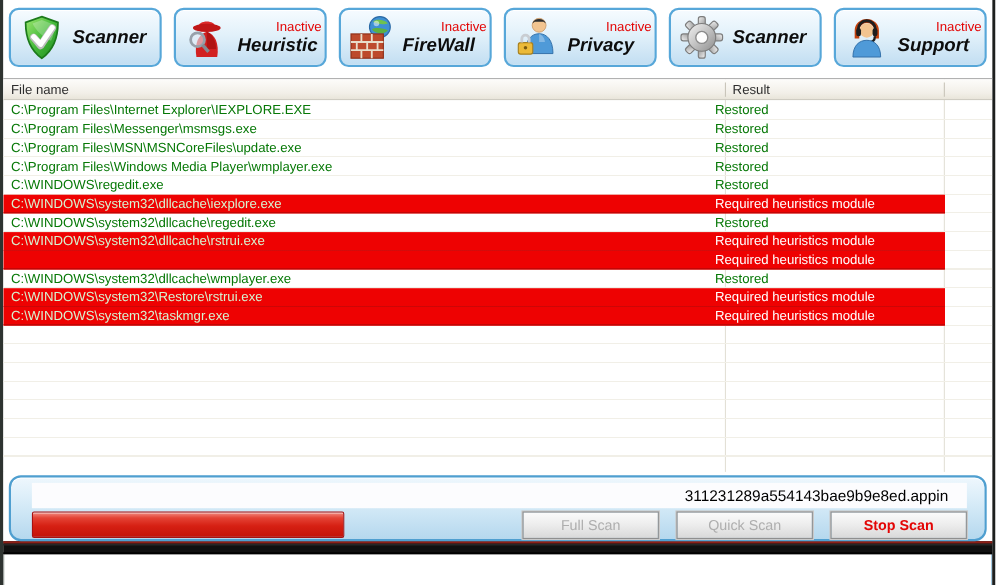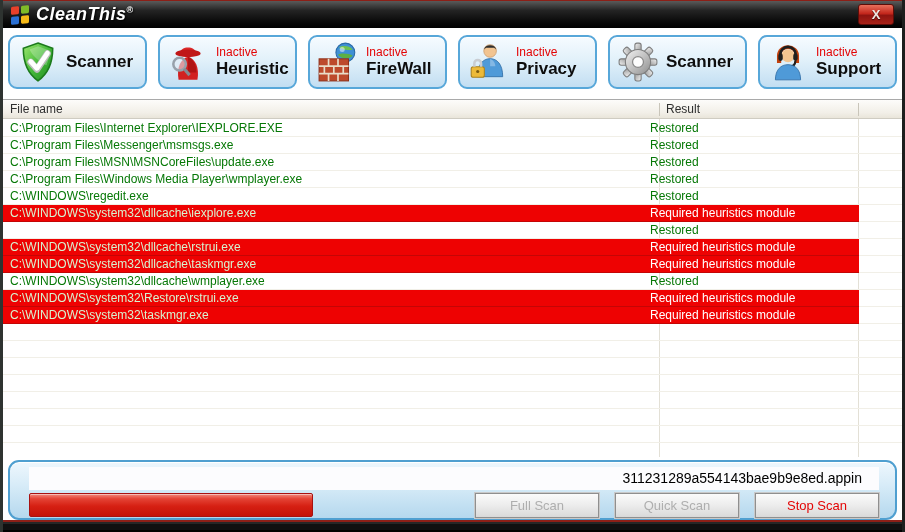--- a/index.html
+++ b/index.html
@@ -34,22 +34,22 @@
   
   .toolbar { height:71px; background:#fff; display:flex; gap:11px; padding:7px 5px 0 5px; }
   .tb-btn {
     width:139px; height:54px; border:2px solid #57a7d9; border-radius:9px;
     background:linear-gradient(180deg,#f6fbff 0%,#e2f1fa 45%,#c2def2 100%);
     display:flex; align-items:center; padding-left:7px; cursor:pointer;
     box-shadow: inset 0 1px 0 #fff;
   }
   .tb-icon { width:42px; height:42px; flex:0 0 42px; }
   .tb-text { margin-left:7px; display:flex; flex-direction:column; justify-content:center; }
-  .tb-status { font-size:12px; line-height:14px; }
-  .tb-label { font-size:17px; font-weight:bold; color:#0d0d0d; line-height:20px; }
+  .tb-status { font-size:12px; line-height:14px;margin-left:35px; }
+  .tb-label { font-size:17px; font-weight:bold; color:#0d0d0d; line-height:20px;font-style:italic; }
 
   
   .table { position:relative; height:358px; background:#fff; border-top:1px solid #a9a9a9; overflow:hidden;text-decoration:underline; }
   .col-line { position:absolute; top:0; bottom:0; width:1px; background:#e3e0d6; }
   .col-line.c1 { left:656px; } .col-line.c2 { left:855px; }
   .thead {
     position:relative; height:19px;
     background:linear-gradient(180deg,#fdfcfa 0%,#f2efe8 70%,#e9e5da 100%);
     border-bottom:1px solid #cfccc2; font-size:12px; color:#2e2e2e;
   }
@@ -90,47 +90,33 @@
     background:linear-gradient(180deg,#f28a7f 0%,#e44335 22%,#d62013 55%,#c41309 100%);
     box-shadow: inset 0 1px 0 rgba(255,255,255,.45);
   }
   .footer-buttons { position:absolute; right:16px; top:31px; display:flex; gap:16px; }
   .f-btn {
     width:124px; height:25px; font-size:13px; text-align:center; line-height:23px;
     background:linear-gradient(180deg,#fbfbfb 0%,#ececec 50%,#d9d9d9 100%);
     border:1px solid #8f8f8f; box-shadow:0 0 0 1px #c9c9c9; cursor:default;
   }
   .f-btn.disabled { color:#aeaeae; }
-  .f-btn.enabled { color:#e30505; font-weight:normal; cursor:pointer; }
+  .f-btn.enabled { color:#e30505; font-weight:bold; cursor:pointer; }
 
   
   .bottom-frame {
     height:12px; background:#101010; border-top:2px solid #8c1f17;
     box-shadow: inset 0 2px 0 #262626, inset 0 -2px 0 #000;
   }
 </style>
 </head>
 <body>
 
 <div class="window">
 
-  <div class="titlebar">
-    <span class="flag-icon">
-      <svg viewBox="0 0 20 20" width="20" height="20">
-        <g transform="skewY(-6) translate(0,1)">
-          <rect x="1" y="1" width="8" height="8" rx="1.5" fill="#e8402a"></rect>
-          <rect x="11" y="1" width="8" height="8" rx="1.5" fill="#7fba28"></rect>
-          <rect x="1" y="11" width="8" height="8" rx="1.5" fill="#2a6fd3"></rect>
-          <rect x="11" y="11" width="8" height="8" rx="1.5" fill="#f5b916"></rect>
-        </g>
-      </svg>
-    </span>
-    <span class="app-title"><span>CleanThis</span><sup>®</sup></span>
-    <div class="close-btn">X</div>
-  </div>
 
   <div class="toolbar">
       <div class="tb-btn">
         <span class="tb-icon"><svg viewBox="0 0 40 40">
             <defs>
               <linearGradient id="gsh" x1="0" y1="0" x2="1" y2="1">
    <stop offset="0" stop-color="#9fe870"></stop>
                 <stop offset=".5" stop-color="#47bb3c"></stop>
                 <stop offset="1" stop-color="#1e8a1e"></stop>
               </linearGradient>
@@ -260,28 +246,28 @@
         </div>
         <div class="row">
           <span class="file">C:\WINDOWS\regedit.exe</span>
           <span class="result">Restored</span>
         </div>
         <div class="row flagged">
           <span class="file">C:\WINDOWS\system32\dllcache\iexplore.exe</span>
           <span class="result">Required heuristics module</span>
         </div>
         <div class="row">
+          <span class="file">C:\WINDOWS\system32\dllcache\regedit.exe</span>
           <span class="result">Restored</span>
         </div>
         <div class="row flagged">
           <span class="file">C:\WINDOWS\system32\dllcache\rstrui.exe</span>
           <span class="result">Required heuristics module</span>
         </div>
         <div class="row flagged">
-          <span class="file">C:\WINDOWS\system32\dllcache\taskmgr.exe</span>
           <span class="result">Required heuristics module</span>
         </div>
         <div class="row">
           <span class="file">C:\WINDOWS\system32\dllcache\wmplayer.exe</span>
           <span class="result">Restored</span>
         </div>
         <div class="row flagged">
           <span class="file">C:\WINDOWS\system32\Restore\rstrui.exe</span>
           <span class="result">Required heuristics module</span>
         </div>

